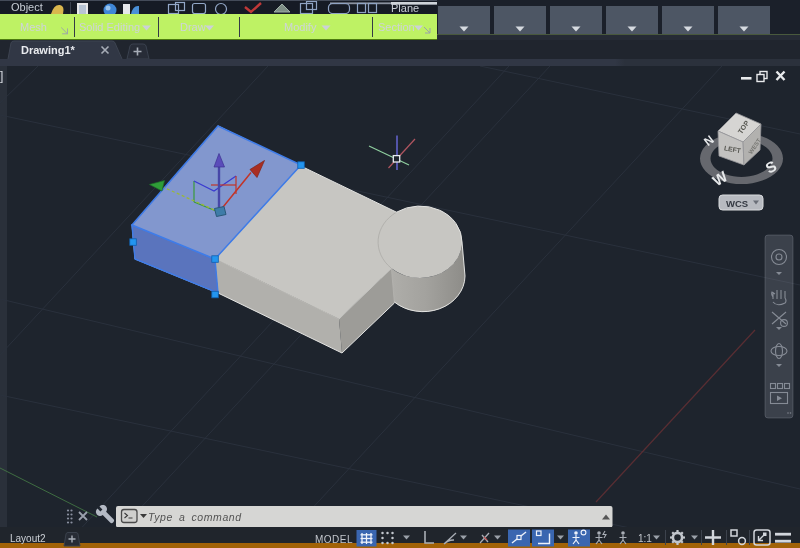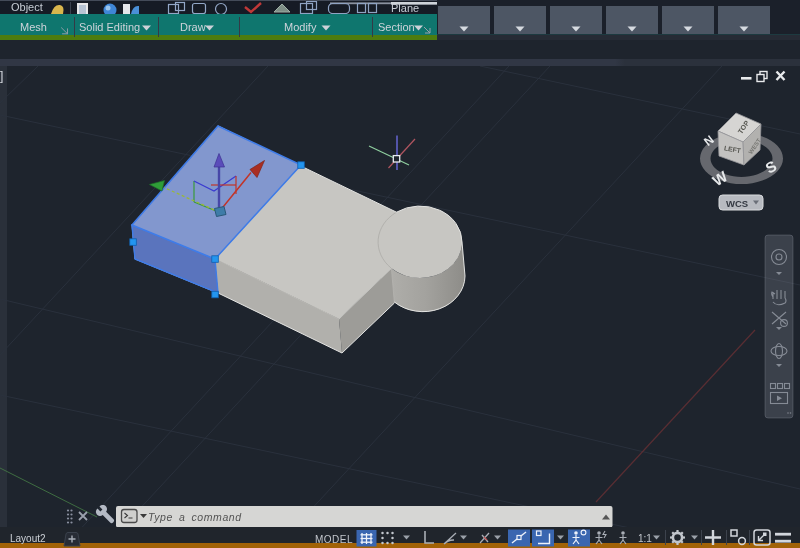--- a/index.html
+++ b/index.html
@@ -29,21 +29,21 @@
   <path d="M274,11 l8,-8 l8,8 z" fill="#7e8e86" stroke="#9fb0a6" stroke-width="1"></path>
   <rect x="300.5" y="2.5" width="12" height="10" fill="none" stroke="#8fa3c3" stroke-width="1.2"></rect>
   <rect x="306.5" y="0.5" width="10" height="8" fill="none" stroke="#8fa3c3" stroke-width="1.2"></rect>
   <rect x="328.5" y="2.5" width="21" height="10" rx="4" fill="none" stroke="#8fa3c3" stroke-width="1.2"></rect>
   <rect x="357.5" y="2.5" width="8" height="9" fill="none" stroke="#8fa3c3" stroke-width="1.2"></rect>
   <rect x="368.5" y="2.5" width="8" height="9" fill="none" stroke="#8fa3c3" stroke-width="1.2"></rect>
   <text x="391" y="11" font-size="11" fill="#c9ced6">Plane</text>
 </svg>
 </div>
 
-<div class="abs" style="left:0;top:14px;width:800px;height:26px;background:#0f766e;border-bottom:5px solid #4d7c0f;box-sizing:border-box;">
+<div class="abs" style="left:0;top:14px;width:800px;height:26px;background:#bef264;border-bottom:1px solid #4d7c0f;box-sizing:border-box;">
 <svg width="800" height="26" style="position:absolute;left:0;top:0">
   <text x="20" y="17" font-size="11" fill="#ced3da">Mesh</text>
   <path d="M61,20 h6 v-6 m0,6 l-7,-7" stroke="#9aa1ab" stroke-width="1" fill="none" transform="scale(0.9) translate(8,2)"></path>
   <line x1="74.5" y1="3" x2="74.5" y2="23" stroke="#343a46" stroke-width="1"></line>
   <text x="79" y="17" font-size="11" fill="#ced3da">Solid Editing</text>
   <path d="M142,11.5 h9 l-4.5,5 z" fill="#ccd1d8"></path>
   <line x1="158.5" y1="3" x2="158.5" y2="23" stroke="#343a46" stroke-width="1"></line>
   <text x="180" y="17" font-size="11" fill="#ced3da">Draw</text>
   <path d="M205,11.5 h9 l-4.5,5 z" fill="#ccd1d8"></path>
   <line x1="239.5" y1="3" x2="239.5" y2="23" stroke="#343a46" stroke-width="1"></line>
@@ -70,20 +70,30 @@
   <g fill="#d6dae0">
     <path d="M459.5,26.5 h9 l-4.5,5 z"></path>
     <path d="M515.5,26.5 h9 l-4.5,5 z"></path>
     <path d="M571.5,26.5 h9 l-4.5,5 z"></path>
     <path d="M627.5,26.5 h9 l-4.5,5 z"></path>
     <path d="M683.5,26.5 h9 l-4.5,5 z"></path>
     <path d="M739.5,26.5 h9 l-4.5,5 z"></path>
   </g>
 </svg>
 
+<div class="abs" style="left:0;top:40px;width:800px;height:19px;background:#20252e;">
+<svg width="200" height="19" style="position:absolute;left:0;top:0">
+  <path d="M8,19.5 L11,3 q0.5,-2 3,-2 L112,1 q2.5,0 3,2 L122,19.5 Z" fill="#313745"></path>
+  <path d="M8,19 L11,3 q0.5,-2 3,-2 L112,1 q2.5,0 3,2 L122,19" fill="none" stroke="#3d4451" stroke-width="1"></path>
+  <text x="21" y="14" font-size="11" font-weight="bold" fill="#e9ebef">Drawing1*</text>
+  <path d="M101.5,6.5 l7,7 m0,-7 l-7,7" stroke="#a7adb7" stroke-width="1.6" fill="none"></path>
+  <path d="M127,19 L130,6 q0.5,-2 3,-2 L143,4 q2.5,0 3,2 L149,19 Z" fill="#272c37" stroke="#3a414e" stroke-width="1"></path>
+  <path d="M137.5,7.5 v8 m-4,-4 h8" stroke="#a7adb7" stroke-width="1.6"></path>
+</svg>
+</div>
 
 <div class="abs" style="left:0;top:59px;width:800px;height:7px;background:linear-gradient(90deg,#313745 0 615px,#2b313c 625px 100%);"></div>
 
 <svg class="abs" style="left:0;top:66px;" width="800" height="462" viewBox="0 66 800 462">
 
   <rect x="0" y="66" width="7" height="462" fill="#2a303a"></rect>
 
   <g stroke="#2b323e" stroke-width="1" opacity="0.9">
     <line x1="480" y1="66" x2="800" y2="134"></line>
     <line x1="0" y1="115" x2="800" y2="285"></line>

